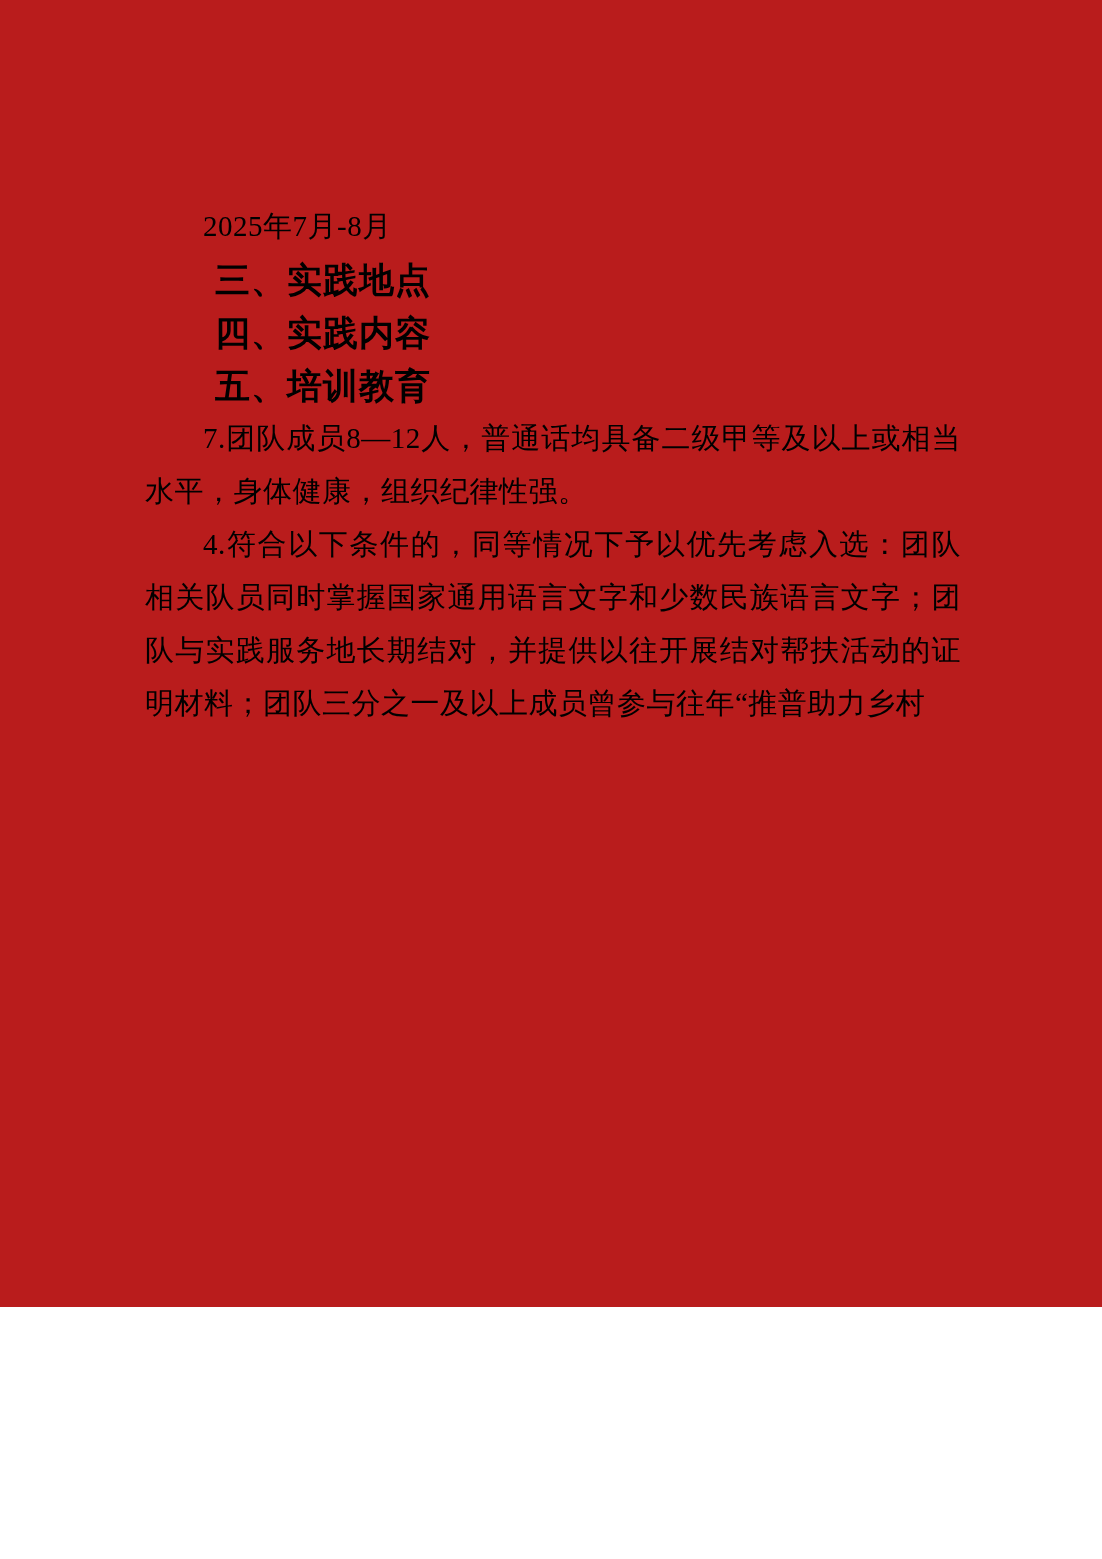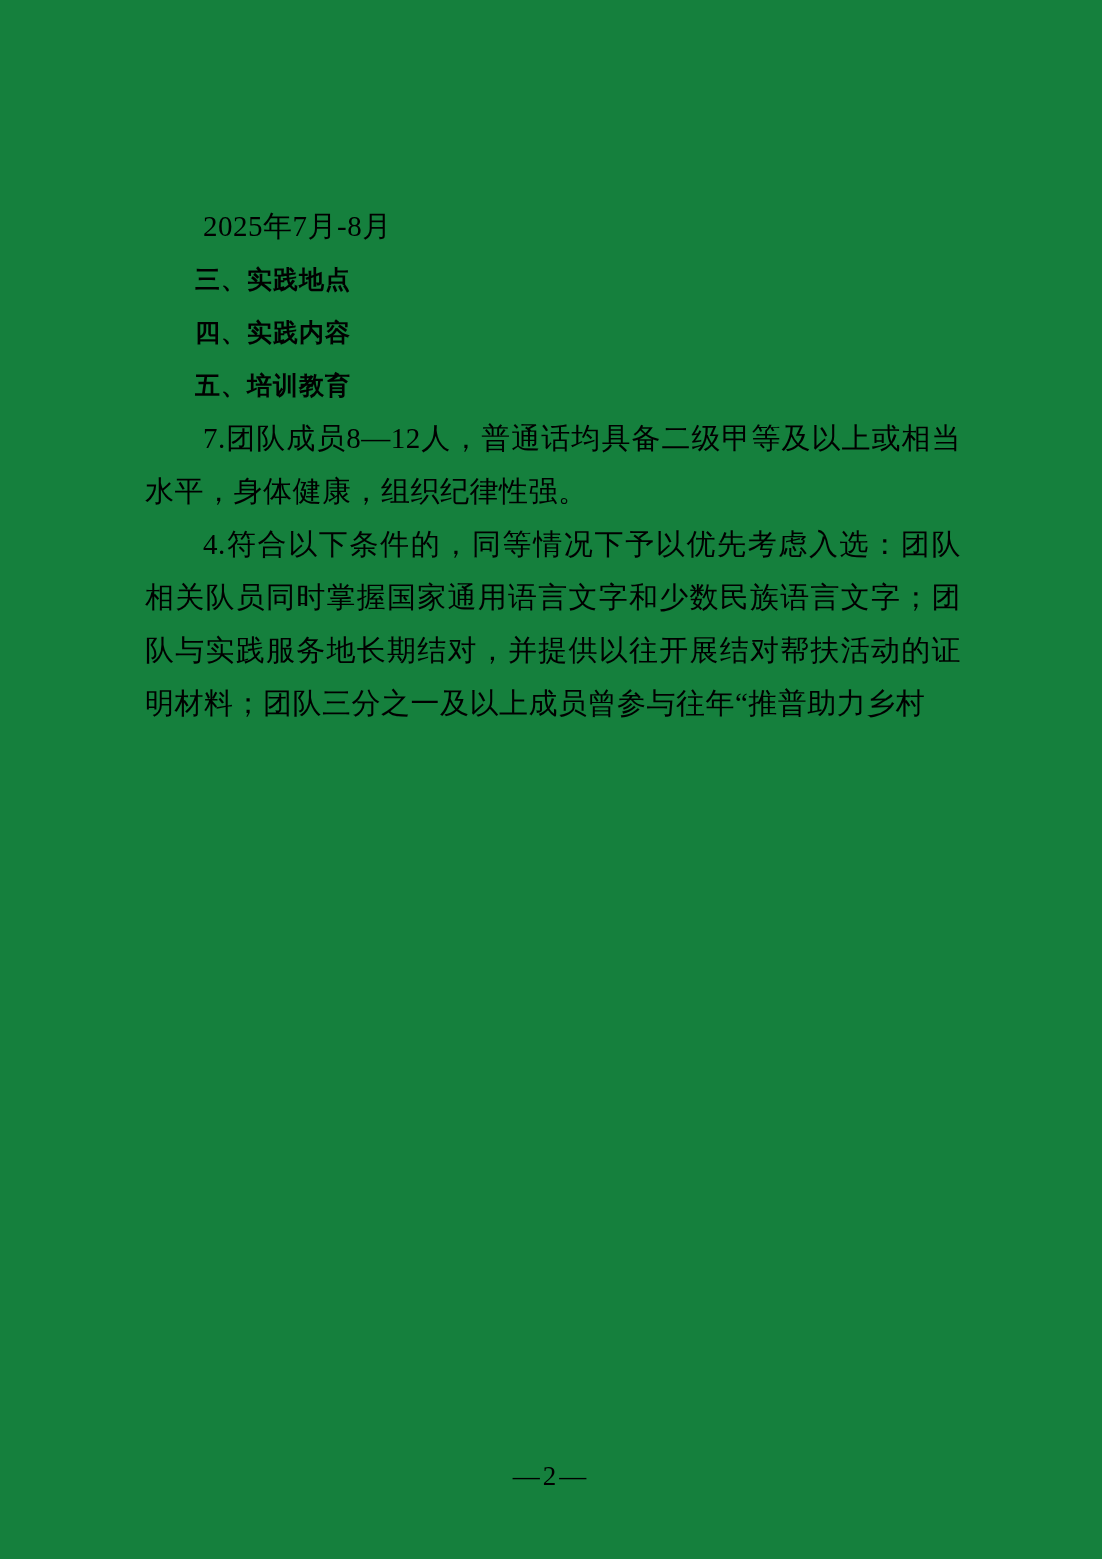--- a/index.html
+++ b/index.html
@@ -3,22 +3,22 @@
 <meta charset="utf-8">
 <style>
   html, body {
     margin: 0;
     padding: 0;
     background: #ffffff;
   }
   .page {
     position: relative;
     width: 1102px;
-    height: 1559px;
-    background: #15803d;
+    height: 1307px;
+    background: #b91c1c;
     color: #000000;
     overflow: hidden;
     font-family: "Liberation Serif", "DejaVu Serif", serif;
   }
   .doc-body {
     position: absolute;
     left: 145px;
     top: 200px;
     width: 816px;
     font-size: 29px;
@@ -31,21 +31,21 @@
     margin: 0;
     padding: 0;
     text-indent: 2em;
   }
   .heading {
     margin: 0;
     padding: 0;
     text-indent: 2em;
     font-family: "Liberation Sans", "DejaVu Sans", sans-serif;
     font-weight: bold;
-    font-size: 25px;
+    font-size: 35px;
     line-height: 53px;
     letter-spacing: 1px;
   }
   .page-number {
     position: absolute;
     left: 0;
     right: 0;
     top: 1460px;
     text-align: center;
     font-size: 27px;

